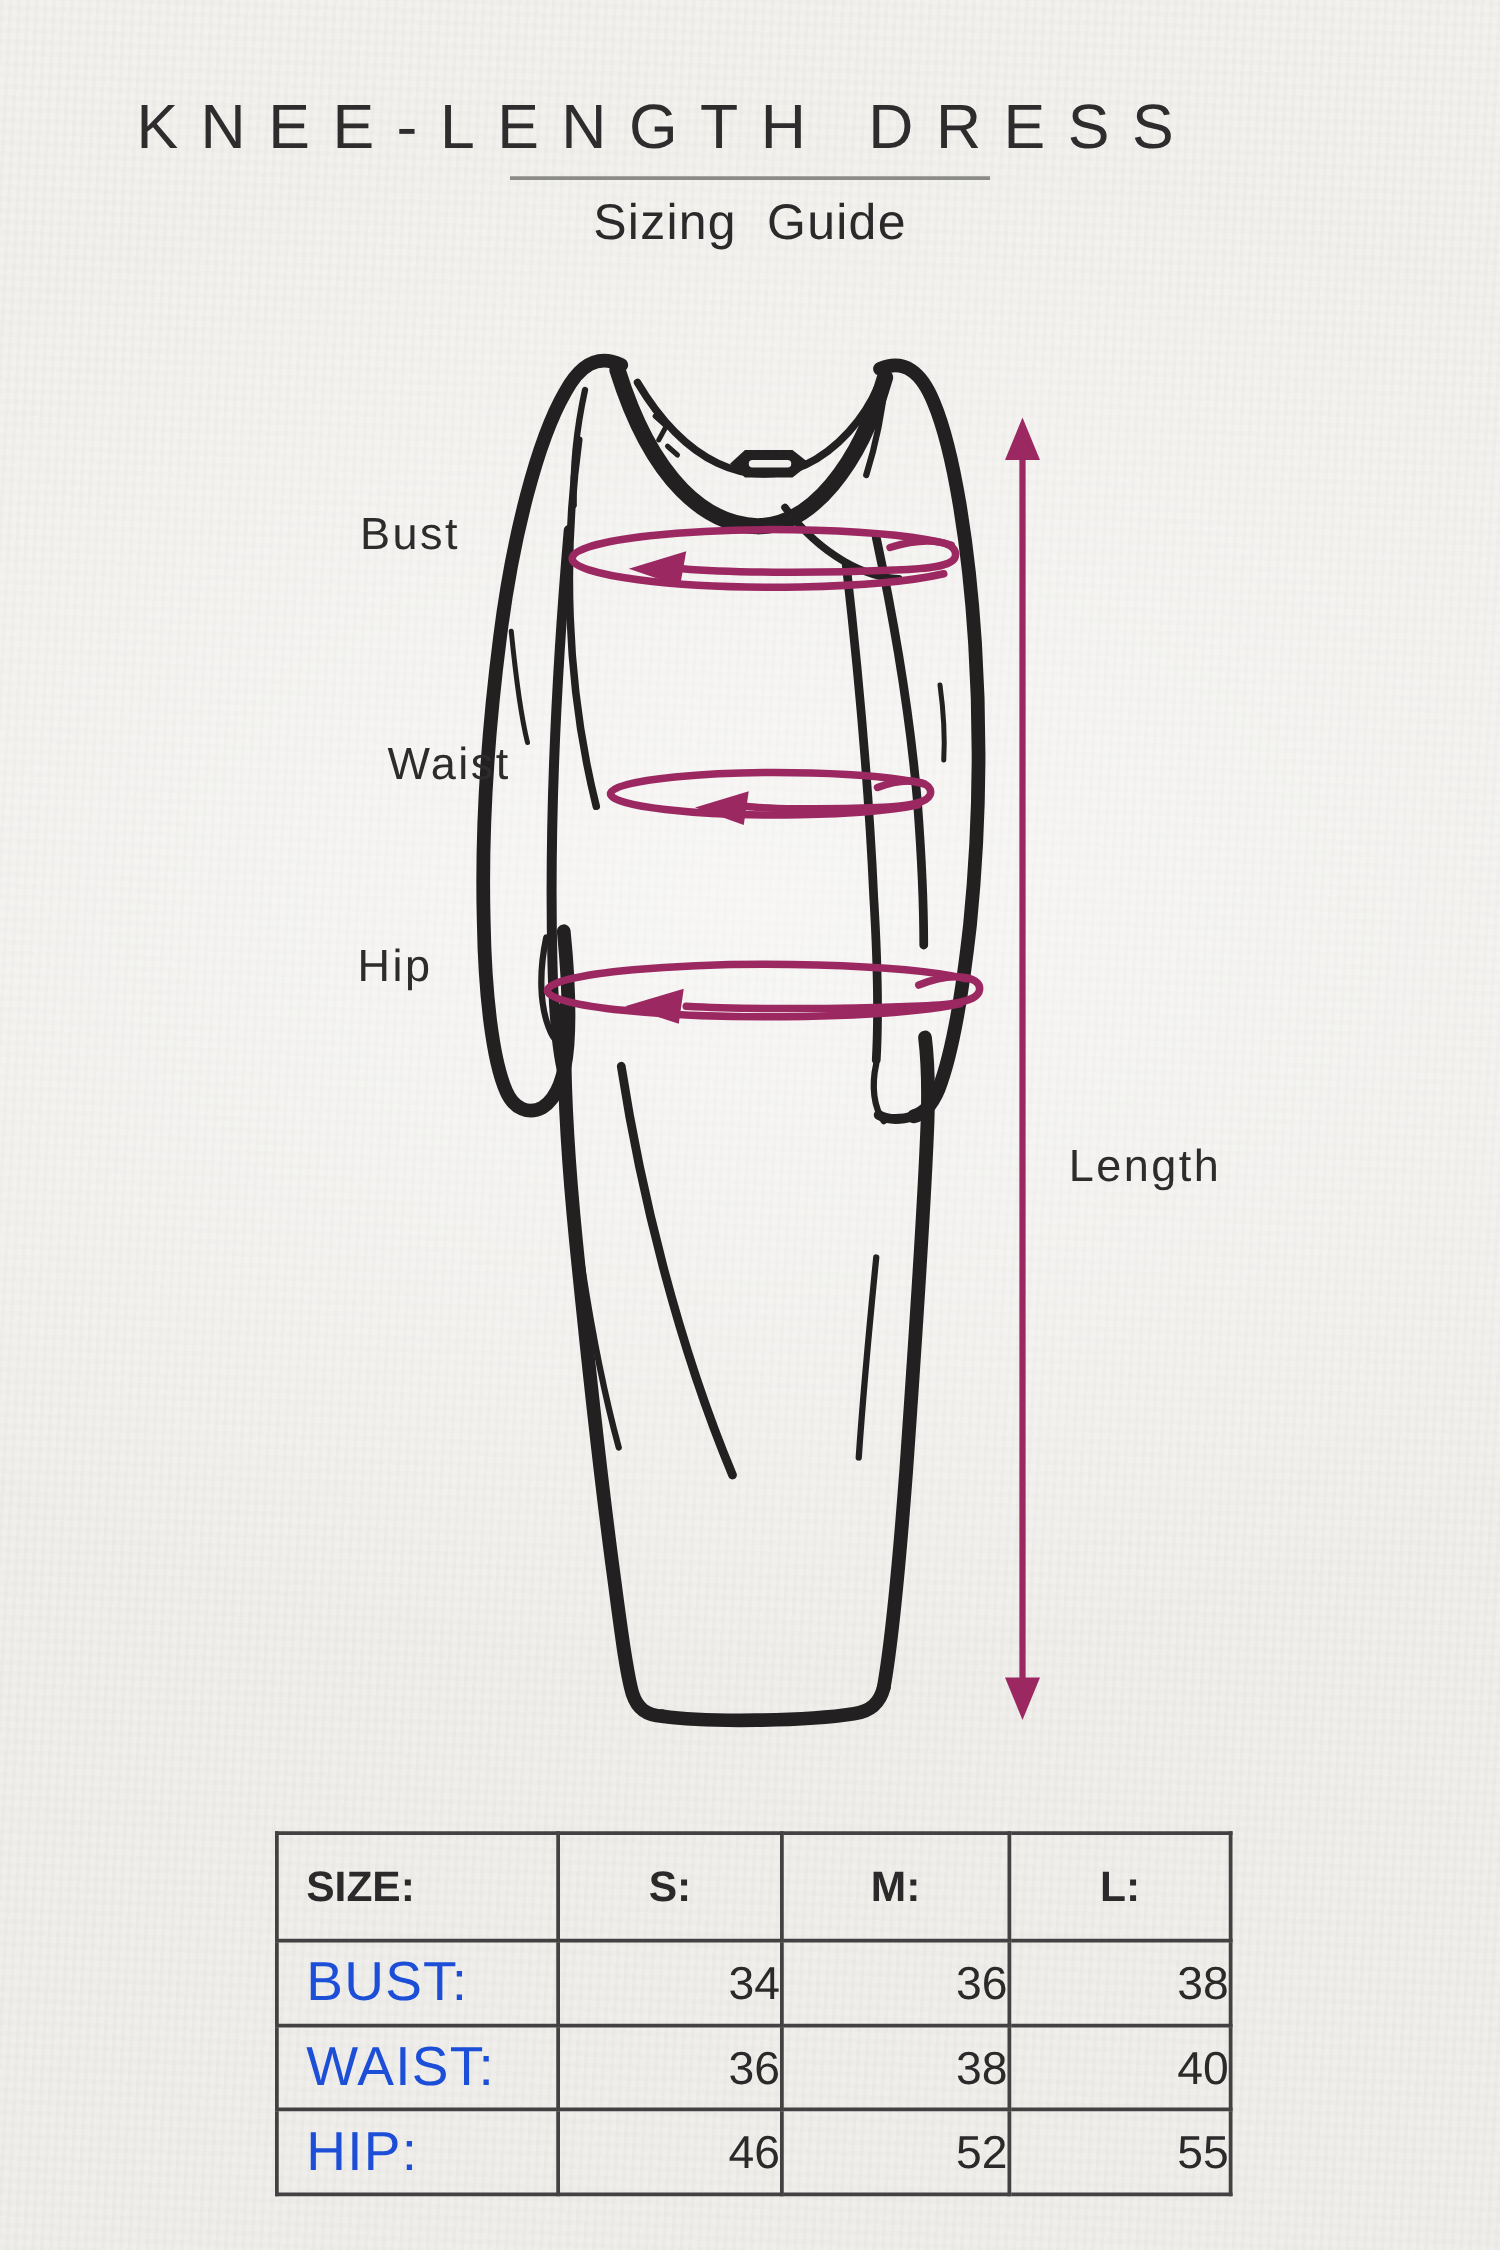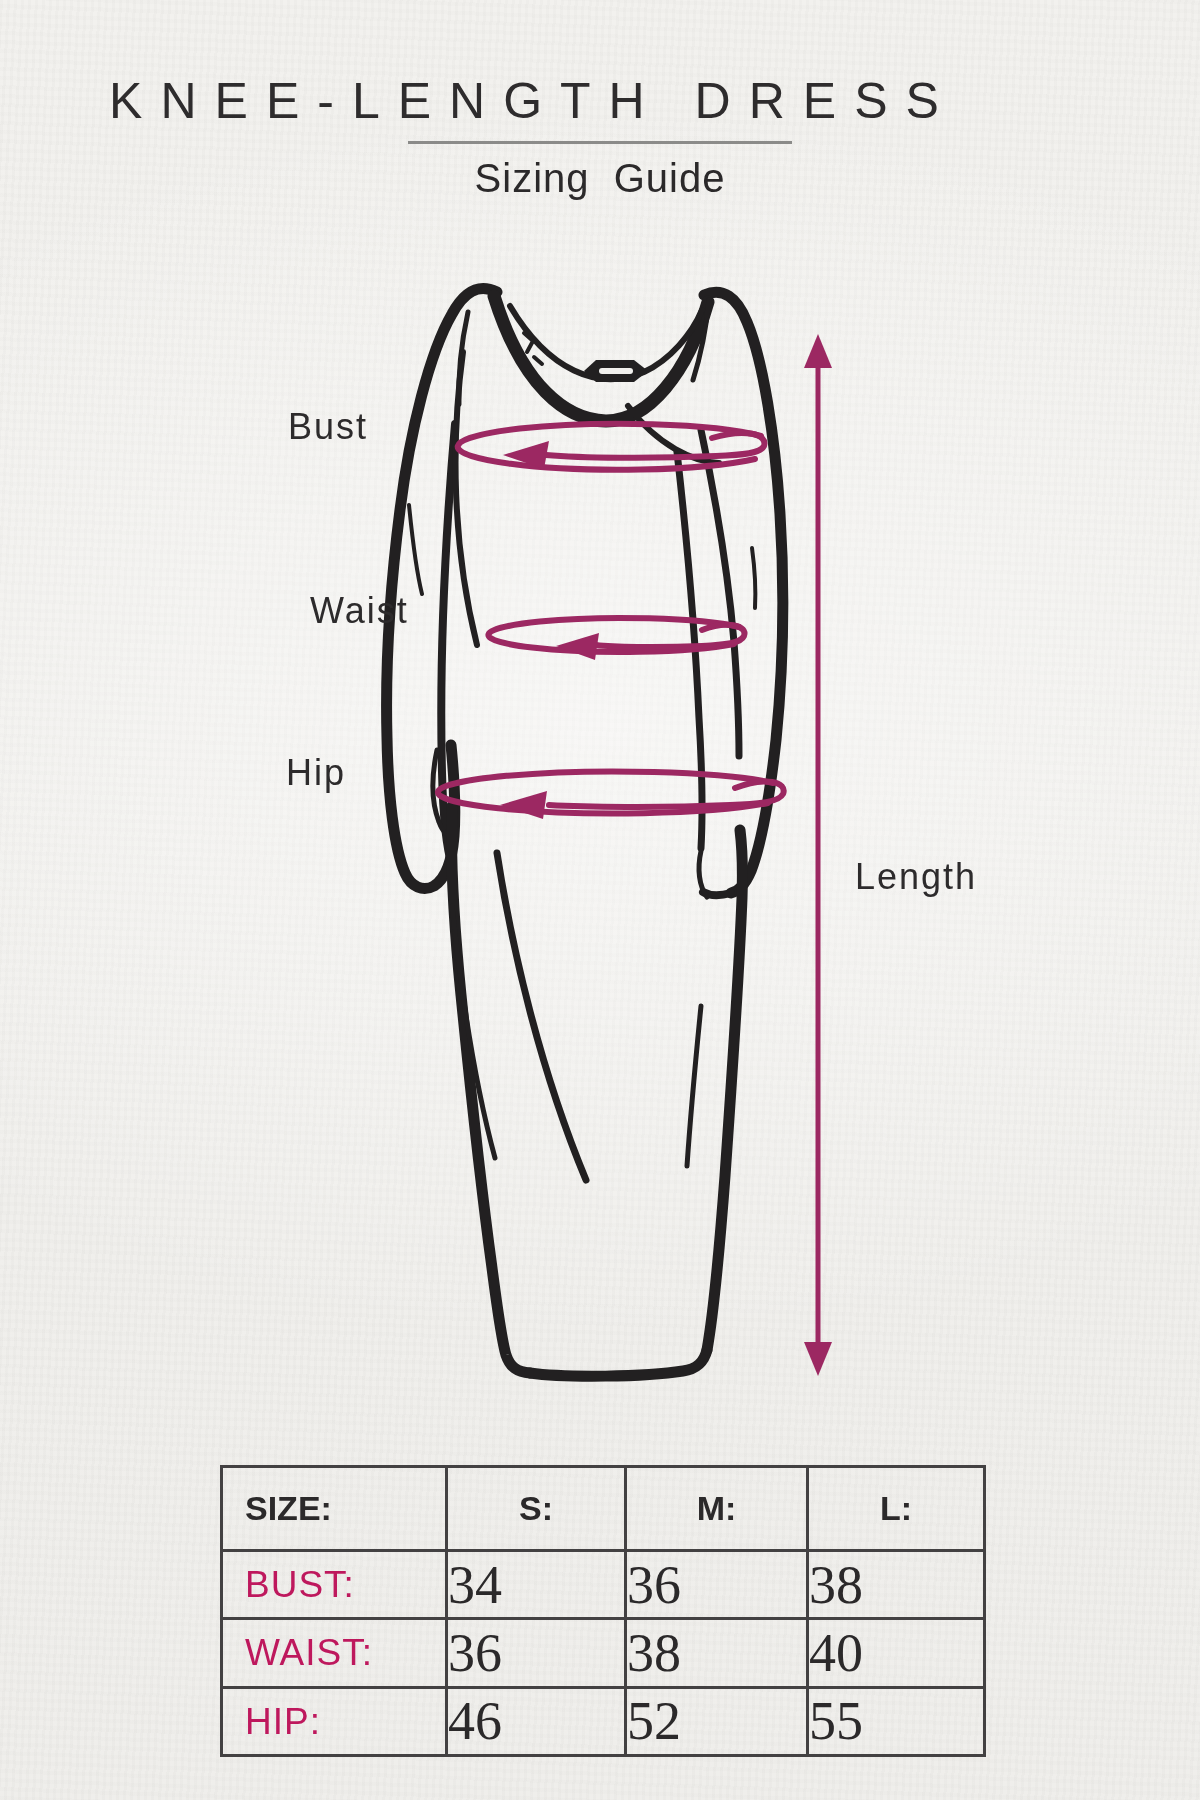--- a/index.html
+++ b/index.html
@@ -42,21 +42,21 @@
     color:#2b292a;
   }
   .diagram-label{
     position:absolute;
     font-size:36px;font-weight:400;letter-spacing:2px;
     color:#2d2b2c;
   }
   .lbl-bust{left:288px;top:406px;}
   .lbl-waist{left:286px;top:590px;margin-left:24px;}
   .lbl-hip{left:286px;top:752px;}
-  .lbl-length{left:855px;top:856px;}
+  .lbl-length{left:855px;top:912px;}
   svg.overlay{position:absolute;left:0;top:0;width:1200px;height:1800px;}
   .ink{stroke:var(--ink);fill:none;stroke-linecap:round;stroke-linejoin:round;}
   .ink-fill{fill:var(--ink);stroke:none;}
   .paper-fill{fill:var(--paper);stroke:none;}
   .acc{stroke:var(--accent);fill:none;stroke-linecap:round;stroke-linejoin:round;}
   .acc-fill{fill:var(--accent);stroke:none;}
   table.size-table{
     position:absolute;left:220px;top:1465px;
     width:763px;height:292px;
     border-collapse:collapse;table-layout:fixed;
@@ -70,24 +70,24 @@
   }
   .size-table col.c0{width:225px;}
   .size-table col.c1{width:179px;}
   .size-table col.c2{width:182px;}
   .size-table col.c3{width:177px;}
   .size-table tr.hdr{height:70px;}
   .size-table tr.r{height:55px;}
   .size-table th{font-size:34px;font-weight:700;text-align:center;}
   .size-table th.size-h{text-align:left;padding-left:22px;}
   .size-table td.row-label{
-    font-size:37px;font-weight:400;text-align:left;padding-left:22px;
-    letter-spacing:1px;color:#be185d;
+    font-size:44px;font-weight:400;text-align:left;padding-left:22px;
+    letter-spacing:1px;color:#1d4ed8;
   }
-  .size-table td.val{font-size:54px;font-weight:400;text-align:left;font-family:Liberation Serif, serif;}
+  .size-table td.val{font-size:37px;font-weight:400;text-align:right;}
 </style>
 </head>
 <body>
 
 <div class="page"></div>
 
 <div class="title">KNEE-LENGTH DRESS</div>
 <div class="divider"></div>
 <div class="subtitle">Sizing Guide</div>
 

